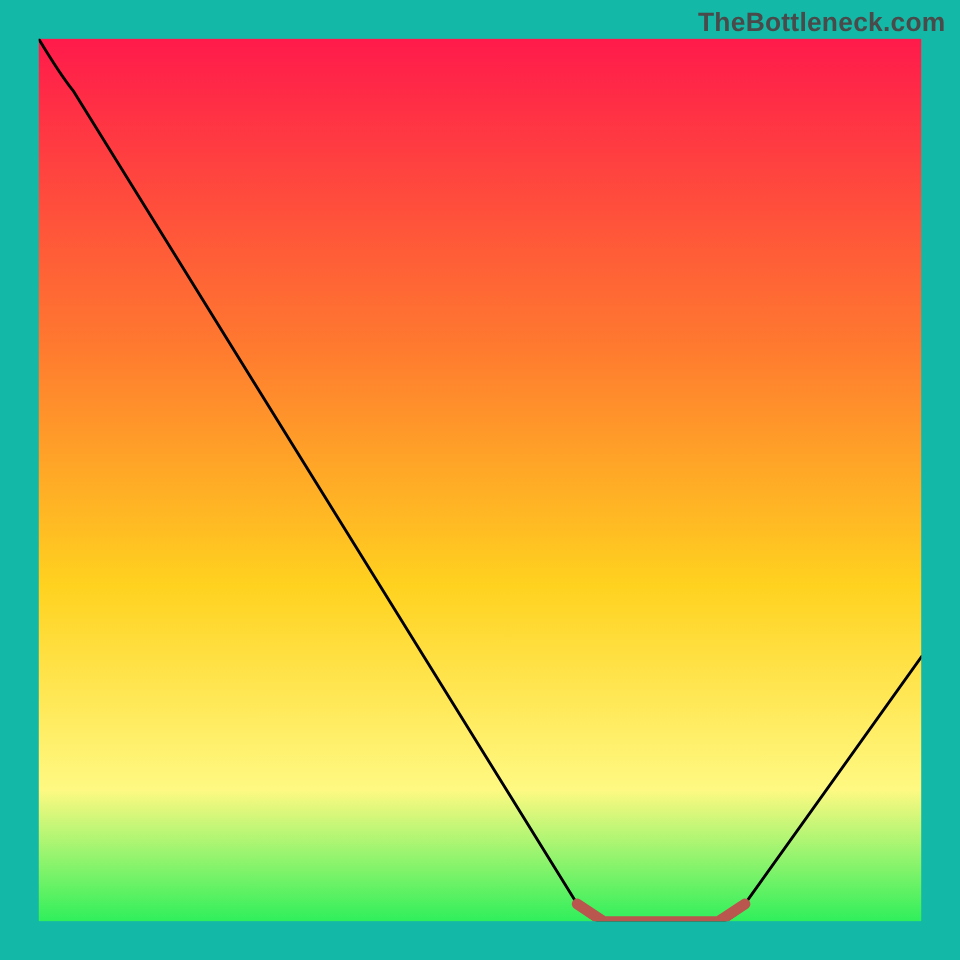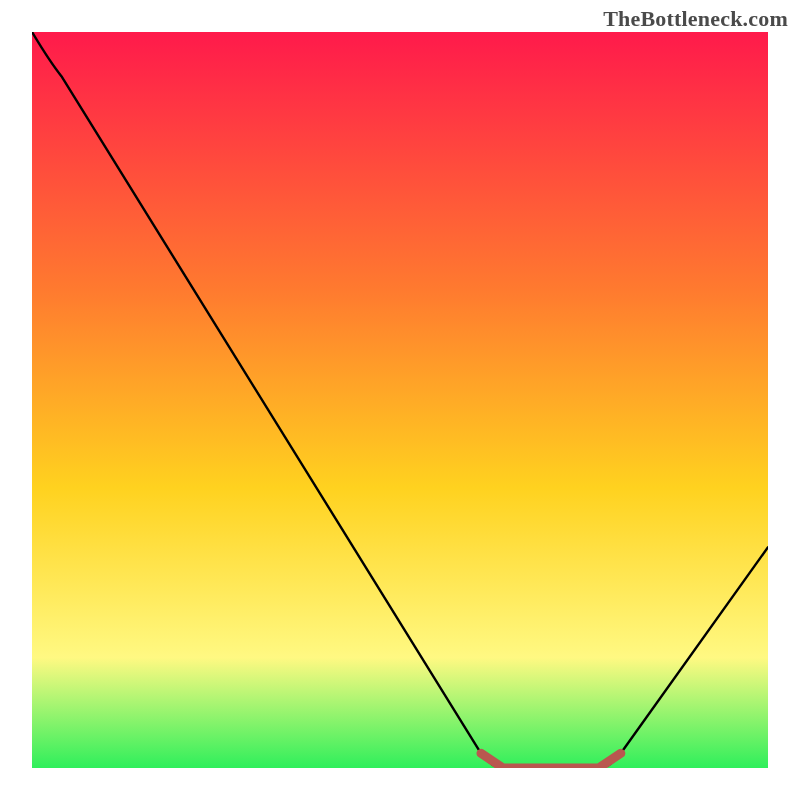--- a/index.html
+++ b/index.html
@@ -9,22 +9,21 @@
     height: 800px;
     background: #000;
     font-family: Arial, Helvetica, sans-serif;
   }
   .frame {
     position: absolute;
     left: 0;
     top: 0;
     width: 800px;
     height: 800px;
-    background: #ffffff;
-    font-family: Liberation Serif, serif;
+    background: #14b8a6;
   }
   .plot {
     position: absolute;
     left: 32px;
     top: 32px;
     width: 736px;
     height: 736px;
     overflow: hidden;
   }
   .watermark {

